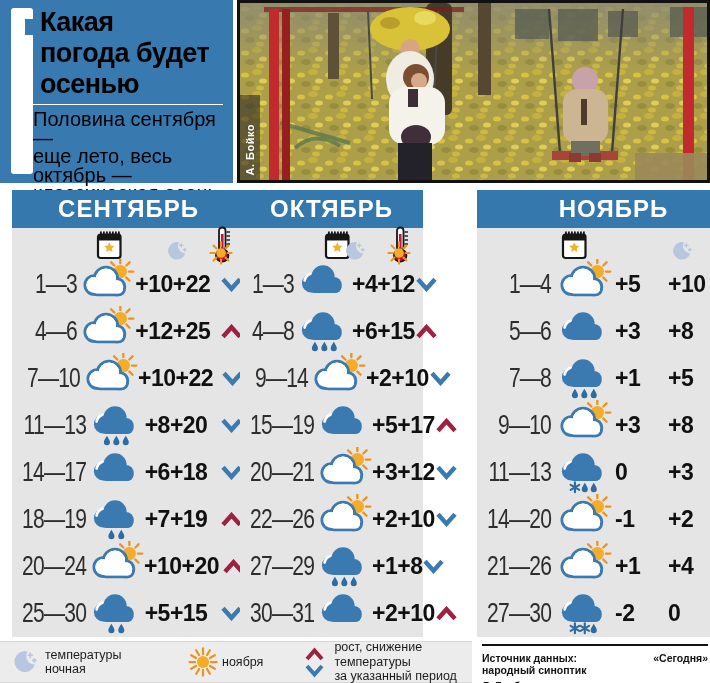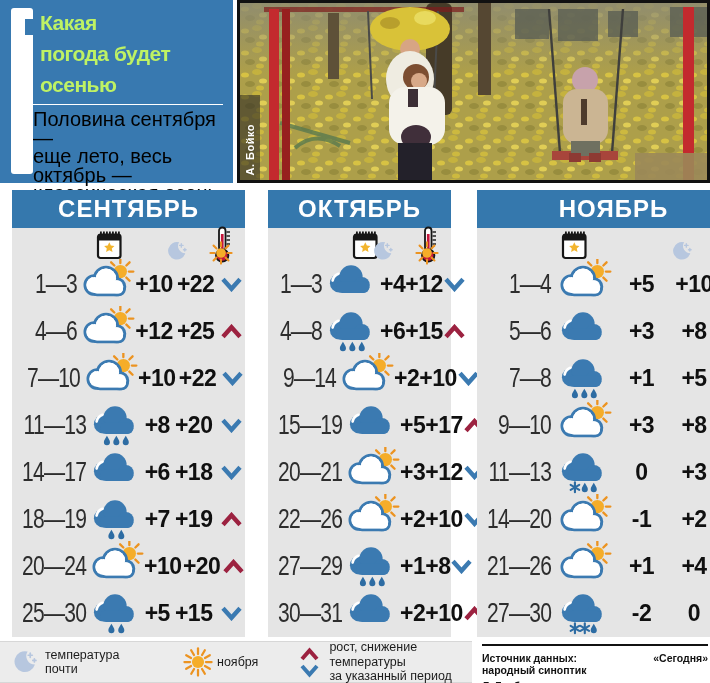--- a/index.html
+++ b/index.html
@@ -3,21 +3,21 @@
 <meta charset="utf-8">
 <style>
   html,body{margin:0;padding:0;background:#fff;}
   .stage{position:relative;width:710px;height:683px;background:#fff;overflow:hidden;
          font-family:"Liberation Sans",sans-serif;}
 
   
   .title-card{position:absolute;left:0;top:0;width:233px;height:183px;background:#3879b0;}
   .accent-bar{position:absolute;left:11px;top:8px;width:22px;height:166px;background:#fff;border-radius:3px;}
   .accent-notch{position:absolute;left:14px;top:11px;width:16px;height:16px;background:#3879b0;}
-  .main-title{position:absolute;left:40px;top:7px;color:#bef264;font-weight:bold;font-size:21px;
+  .main-title{position:absolute;left:40px;top:7px;color:#000000;font-weight:bold;font-size:27px;
               line-height:31px;letter-spacing:-0.5px;white-space:pre-line;}
   .title-divider{position:absolute;left:27px;top:104px;width:196px;height:1px;background:#fff;}
   .subtitle{position:absolute;left:33px;top:110px;width:202px;color:#000000;font-size:20px;
             line-height:18.5px;white-space:pre-line;}
 
   
   .photo{position:absolute;left:237px;top:0;width:473px;height:183px;background:#111;
          border:3px solid #111;box-sizing:border-box;}
   .photo svg{display:block;}
   .photo-credit{position:absolute;left:4px;bottom:4px;color:#fff;font-size:11px;font-weight:bold;
@@ -32,21 +32,21 @@
   .cal-icon{position:absolute;left:84px;top:3px;}
   .thermo-icon{position:absolute;right:14px;top:-2px;}
   .mini-moon{position:absolute;right:58px;bottom:-5px;}
   .mini-sun{position:absolute;right:12px;bottom:-8px;}
   .w-row{height:47px;display:flex;align-items:center;}
   .w-dates{width:74px;display:flex;justify-content:flex-end;}
   .w-dates span{font-size:27px;color:#2d2d2d;letter-spacing:-1px;white-space:nowrap;
                 transform:scaleX(0.78);transform-origin:100% 50%;}
   .w-icon{width:64px;height:47px;display:flex;justify-content:center;align-items:center;overflow:visible;}
   .w-icon svg{display:block;}
-  .w-night,.w-day{font-weight:bold;font-size:23px;color:#101010;text-align:center;letter-spacing:-0.5px;}
+  .w-night,.w-day{font-weight:bold;font-size:23px;color:#101010;text-align:left;letter-spacing:-0.5px;}
   .w-night{flex:1;}
   .w-day{width:52px;}
   .w-trend{width:30px;display:flex;justify-content:center;align-items:center;}
 
   
   .legend{position:absolute;left:0;top:641px;width:472px;height:42px;background:#ececec;
           border-top:1px solid #d7d7d7;border-bottom:1px solid #d7d7d7;box-sizing:border-box;
           display:flex;align-items:center;font-size:12.5px;color:#1c1c1c;padding-left:12px;}
   .lg-moon{margin-right:8px;display:flex;}
   .lg-sun{margin-left:44px;margin-right:4px;display:flex;}
@@ -424,21 +424,21 @@
      <div class="w-night">+5</div>
      <div class="w-day">+15</div>
      <div class="w-trend">
               <svg width="23" height="15" viewBox="0 0 23 15">
                 <polyline points="3,2.2 11.5,11.8 20,2.2" fill="none" stroke="#3b7ab1" stroke-width="4.4"></polyline>
               </svg>
             </div>
    </div>
    </div>
       </div>
-      <div class="month-col" style="left: 240px; width: 183px; margin-left: 28px;">
+      <div class="month-col" style="left: 240px; width: 183px;">
    <div class="month-header">ОКТЯБРЬ</div>
    <div class="month-body">
      <div class="icons-row">
        <span class="cal-icon"><svg width="27" height="29" viewBox="0 0 27 29">
                 <rect x="2" y="3.5" width="22.5" height="23.5" rx="2.5" fill="#fff" stroke="#161616" stroke-width="2.2"></rect>
                 <path d="M2 3.5 h22.5 v6 h-22.5 z" fill="#161616"></path>
                 <g fill="#161616">
                   <rect x="4" y="0.5" width="1.8" height="3.5"></rect>
                   <rect x="7" y="0.5" width="1.8" height="3.5"></rect>
                   <rect x="10" y="0.5" width="1.8" height="3.5"></rect>
@@ -1007,21 +1007,21 @@
         <svg width="25" height="25" viewBox="0 0 24 24">
           <path d="M15 1.5 A10 10 0 1 0 22 14 A8.2 8.2 0 0 1 15 1.5 z" fill="#b7c7df"></path>
           <g stroke="#b7c7df" stroke-width="1.6" stroke-linecap="round">
             <line x1="17.5" y1="3" x2="17.5" y2="7"></line>
             <line x1="15.5" y1="5" x2="19.5" y2="5"></line>
             <line x1="21.5" y1="8.5" x2="21.5" y2="11.5"></line>
             <line x1="20" y1="10" x2="23" y2="10"></line>
           </g>
         </svg>
       </span>
-    <span>температура почти</span>
+    <span>температуры ночная</span>
     <span class="lg-sun">
         <svg width="30" height="30" viewBox="0 0 32 32">
           <g stroke="#ec9320" stroke-width="2.4" stroke-linecap="round">
             <line x1="24.5" y1="16.0" x2="30.5" y2="16.0"></line>
             <line x1="23.4" y1="20.3" x2="28.6" y2="23.3"></line>
             <line x1="20.3" y1="23.4" x2="23.3" y2="28.6"></line>
             <line x1="16.0" y1="24.5" x2="16.0" y2="30.5"></line>
             <line x1="11.8" y1="23.4" x2="8.8" y2="28.6"></line>
             <line x1="8.6" y1="20.3" x2="3.4" y2="23.3"></line>
             <line x1="7.5" y1="16.0" x2="1.5" y2="16.0"></line>

